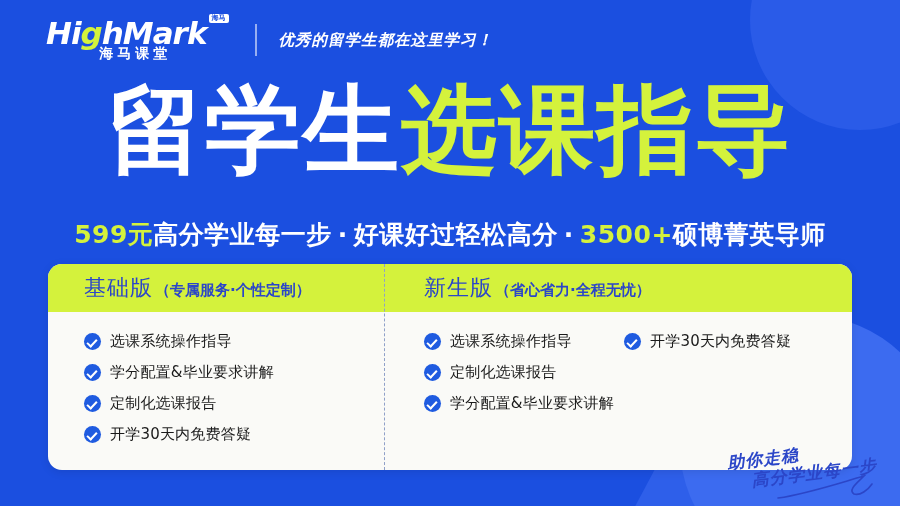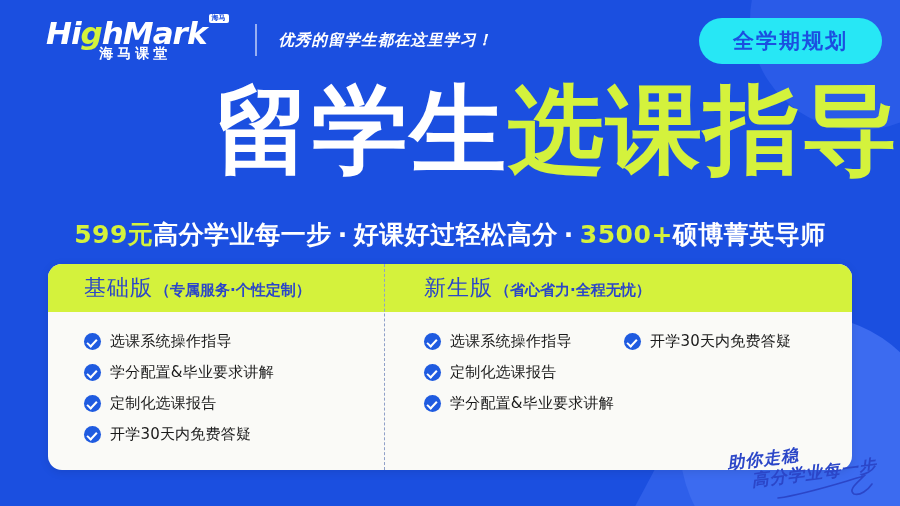--- a/index.html
+++ b/index.html
@@ -79,21 +79,21 @@
     font-size:21px; font-weight:bold;
     letter-spacing:2px;
     padding:9px 34px; border-radius:24px;
     white-space:nowrap;
     font-family:"DejaVu Sans",sans-serif;
   }
 
   
   .headline {
     position:absolute; top:82px; left:0; right:0;
-    text-align:right; z-index:5;
+    text-align:center; z-index:5;
     font-size:96px; font-weight:bold; line-height:1;
     letter-spacing:2px;
     font-family:"DejaVu Sans",sans-serif;
     white-space:nowrap;
   }
   .headline .hl-white { color:#ffffff; }
   .headline .hl-lime  { color:#D4F23C; }
 
   .subheadline {
     position:absolute; top:218px; left:0; right:0;
@@ -191,21 +191,20 @@
   <div class="bg-circle-br"></div>
 </div>
 
 <div class="header">
   <div class="logo-block">
     <div class="logo-main"><span>Hi</span><span class="hm-accent">g</span><span>hMark</span><span class="logo-badge">海马</span></div>
     <div class="logo-sub">海马课堂</div>
   </div>
   <div class="hdr-divider"></div>
   <div class="hdr-tagline">优秀的留学生都在这里学习！</div>
-  <div class="hdr-pill">全学期规划</div>
 </div>
 
 <div class="headline"><span class="hl-white">留学生</span><span class="hl-lime">选课指导</span></div>
 
 <div class="subheadline"><span class="sh-lime">599元</span><span>高分学业每一步</span><span class="sh-dot">·</span><span>好课好过轻松高分</span><span class="sh-dot">·</span><span class="sh-lime">3500+</span><span>硕博菁英导师</span></div>
 
 <div class="card">
 
   <div class="card-band">
     <div class="band-cell left">

